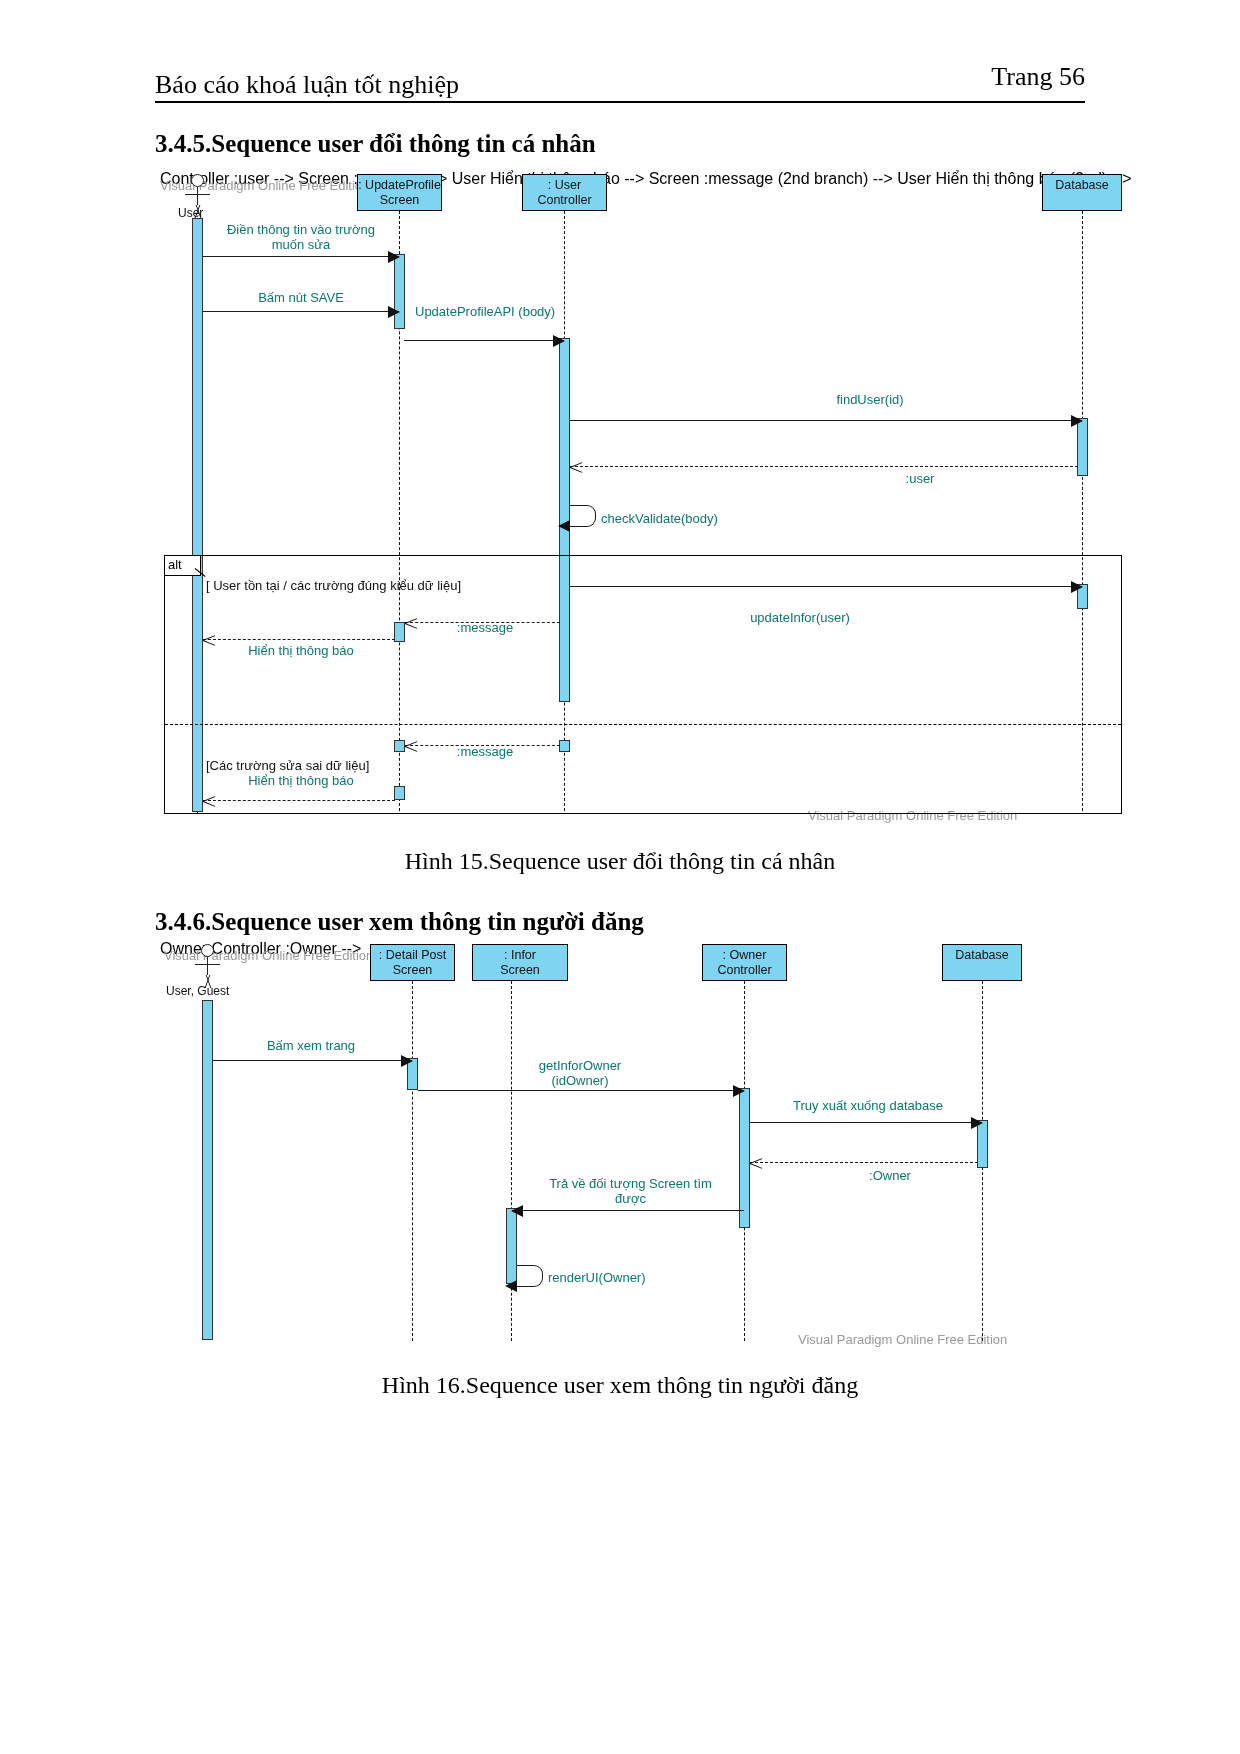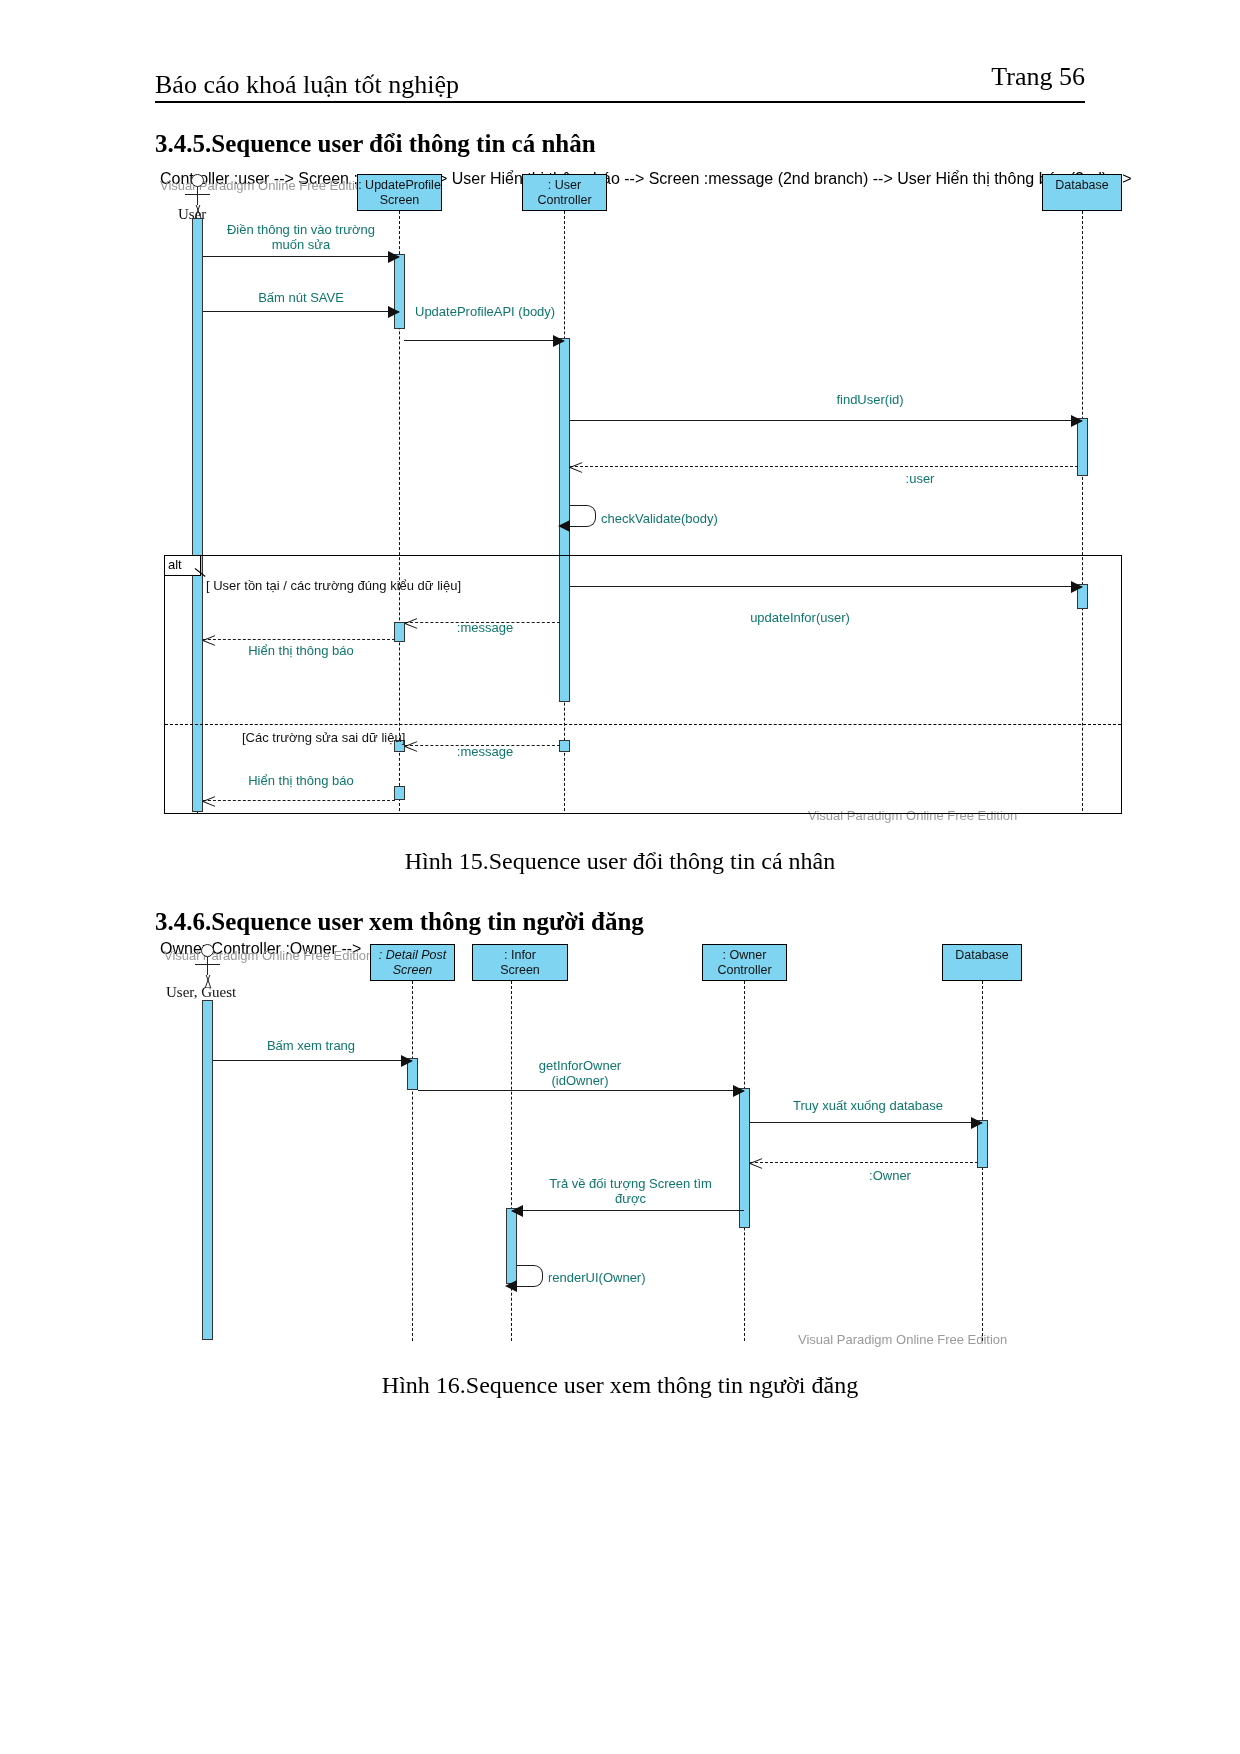--- a/index.html
+++ b/index.html
@@ -136,23 +136,23 @@
   }
   .actor .a-legr {
     position: absolute;
     left: 15px; top: 31px;
     width: 11px; height: 13px;
     border-left: 1.6px solid #222;
     transform: skewX(-20deg);
   }
   .actor-label {
     position: absolute;
-    font-size: 15px;
+    font-size: 12px;
     white-space: nowrap;
-    font-family: Liberation Serif, serif;
+    font-family: Liberation Sans, sans-serif;
     color: #111;
     text-align: right;
   }
 
   
   .msg {
     position: absolute;
     height: 0;
     border-top: 1.5px solid #1b1b1b;
   }
@@ -376,21 +376,21 @@
   <div class="msg-label" style="left:441px; top:341px; text-align:left;">
     <div>checkValidate(body)</div>
   </div>
 
   
   <div class="frag" style="left:4px; top:385px; width:958px; height:259px;">
     <div class="frag-tag">alt</div>
     <div class="frag-div" style="left:0; top:168px; width:956px;"></div>
   </div>
   <div class="guard" style="left:46px; top:408px;">[  User tồn tại / các trường đúng kiểu dữ liệu]</div>
-  <div class="guard" style="left:46px; top:560px;margin-left:36px;">[Các trường sửa sai dữ liệu]</div>
+  <div class="guard" style="left:46px; top:588px;">[Các trường sửa sai dữ liệu]</div>
 
   
   <div class="msg" style="left:410px; top:416px; width:512px;">
     <div class="arrow-r"></div>
   </div>
   <div class="msg-label" style="left:490px; top:440px; width:300px;">
     <div>updateInfor(user)</div>
   </div>
 
    Screen :message --&gt;
@@ -440,21 +440,21 @@
   <div class="actor" style="left:32px; top:4px;">
     <div class="a-head"></div>
     <div class="a-body"></div>
     <div class="a-arms"></div>
     <div class="a-legl"></div>
     <div class="a-legr"></div>
   </div>
   <div class="actor-label" style="left:6px; top:44px;">User, Guest</div>
 
   
-  <div class="ll-box" style="left:210px; top:4px; width:85px; height:37px;font-style:italic;">
+  <div class="ll-box" style="left:210px; top:4px; width:85px; height:37px;">
     <div>: Detail Post</div>
     <div>Screen</div>
   </div>
   <div class="ll-box" style="left:312px; top:4px; width:96px; height:37px;">
     <div>: Infor</div>
     <div>Screen</div>
   </div>
   <div class="ll-box" style="left:542px; top:4px; width:85px; height:37px;">
     <div>: Owner</div>
     <div>Controller</div>

